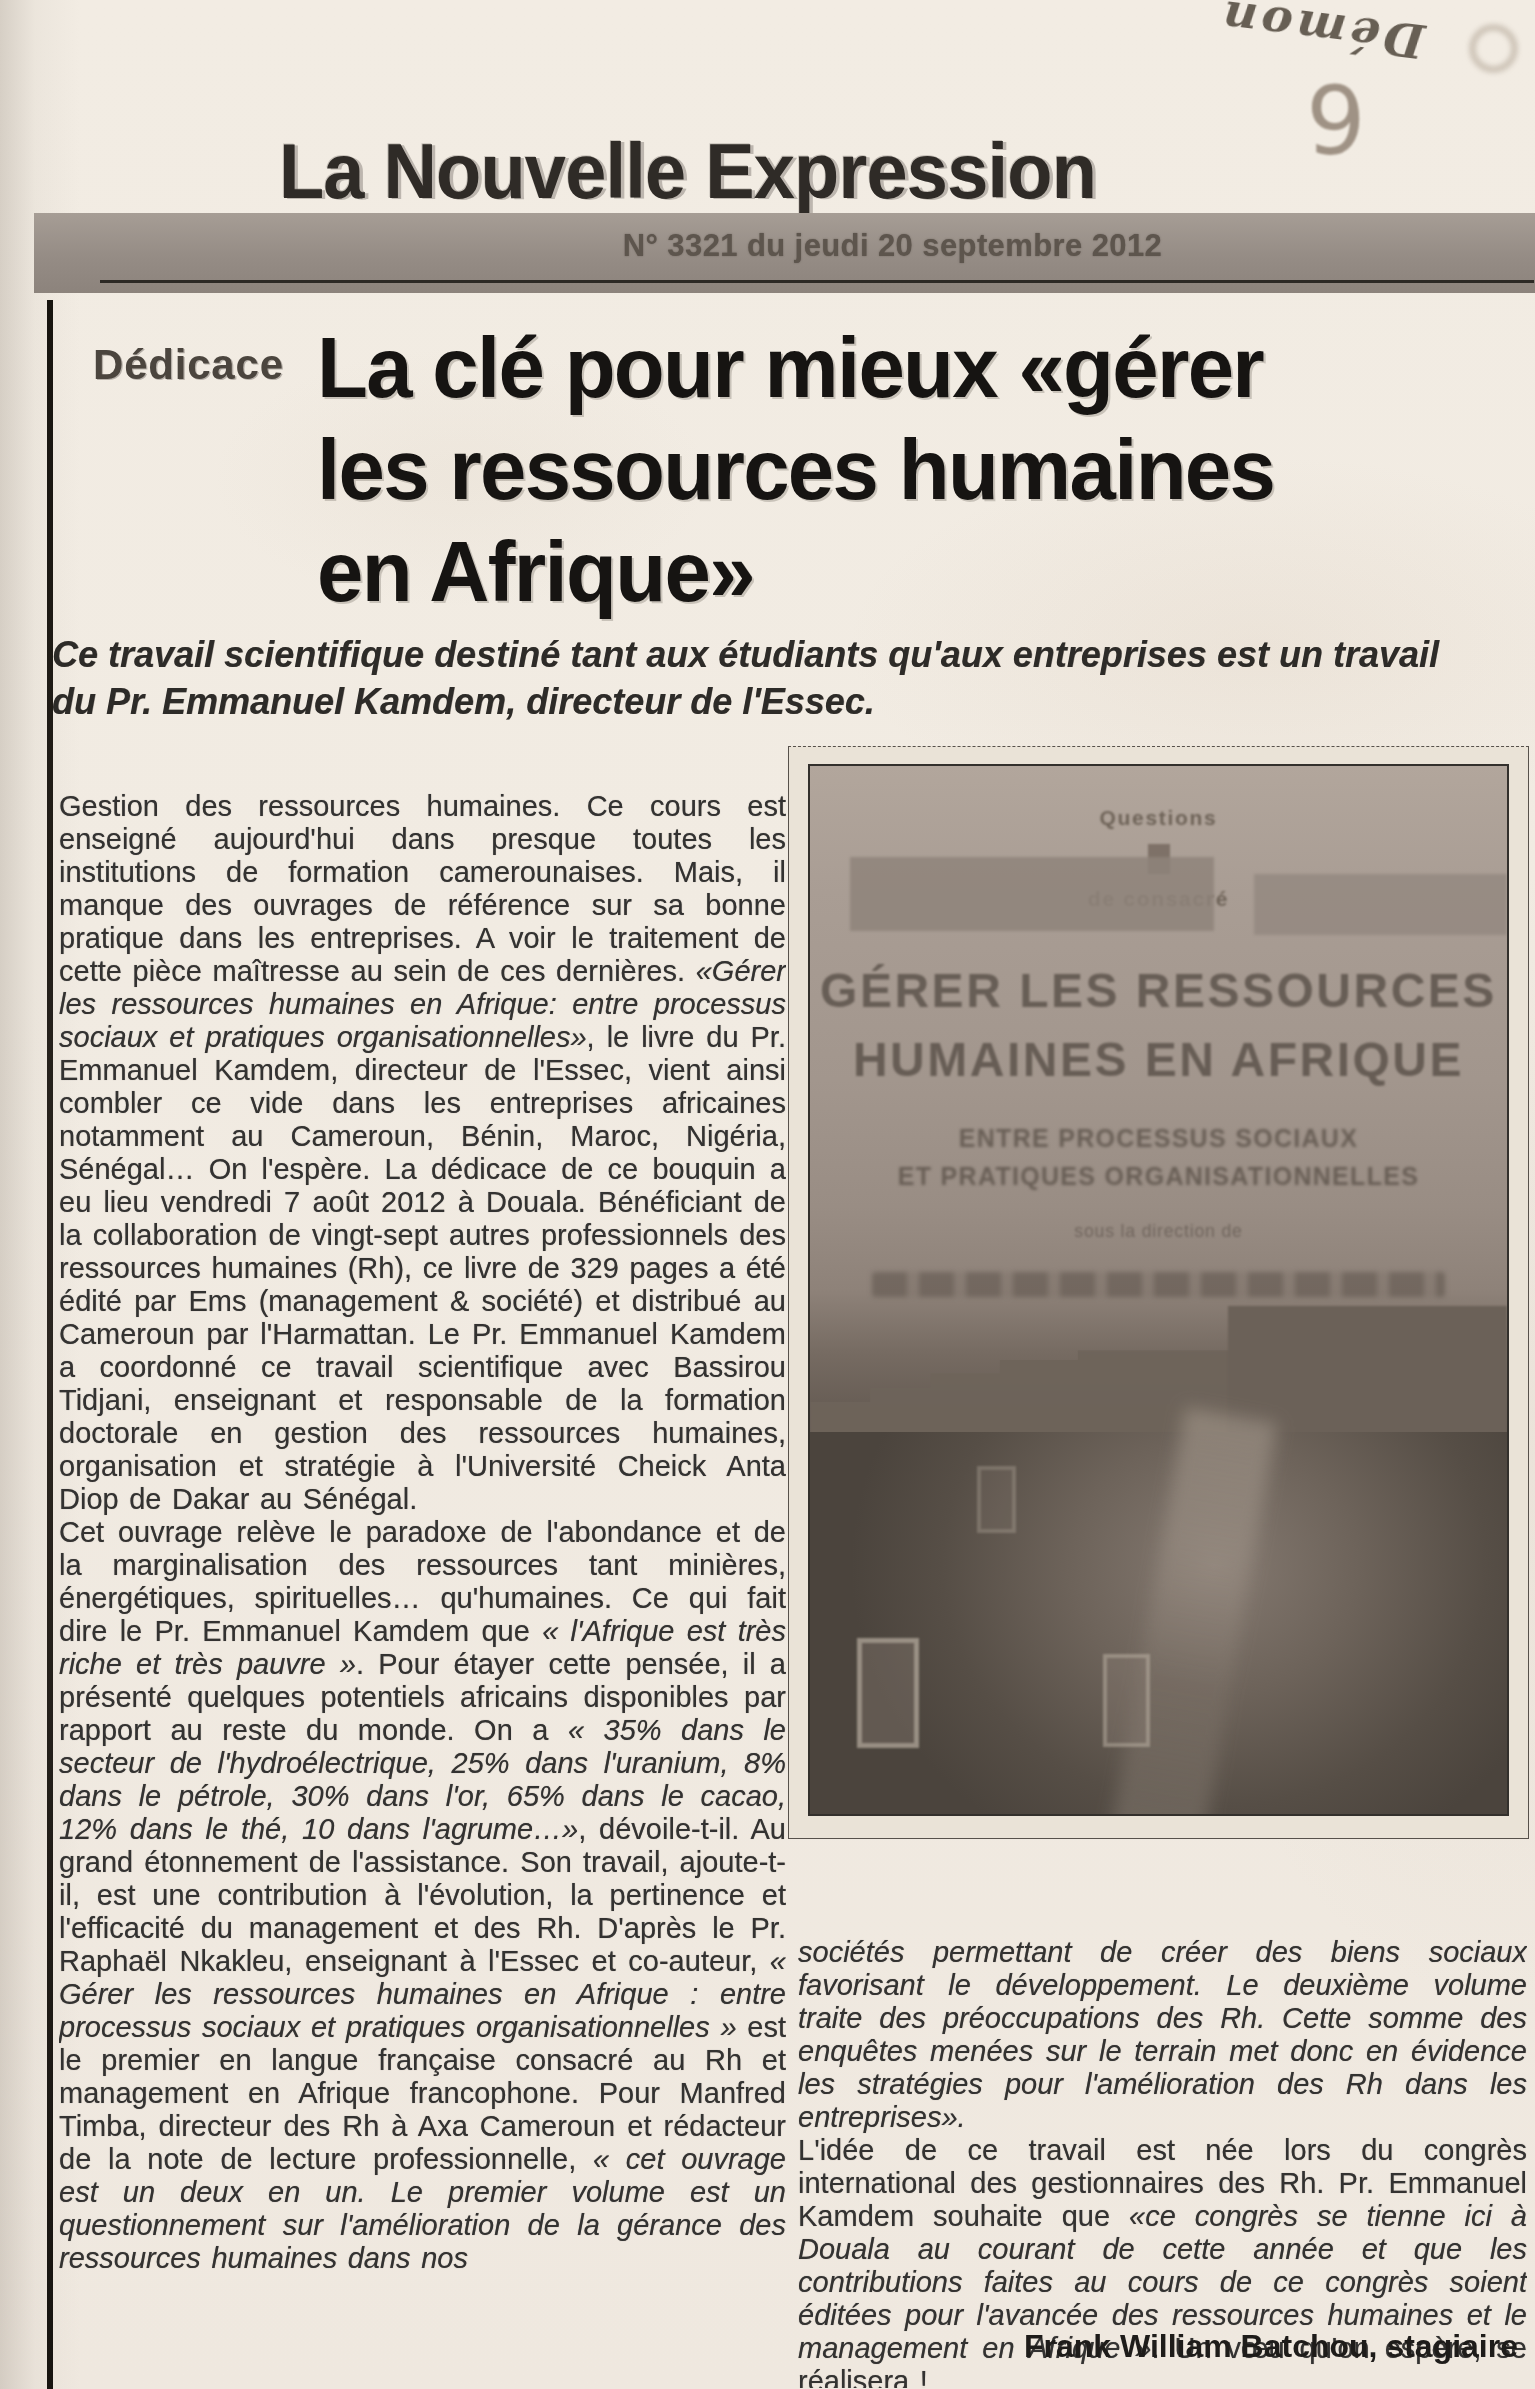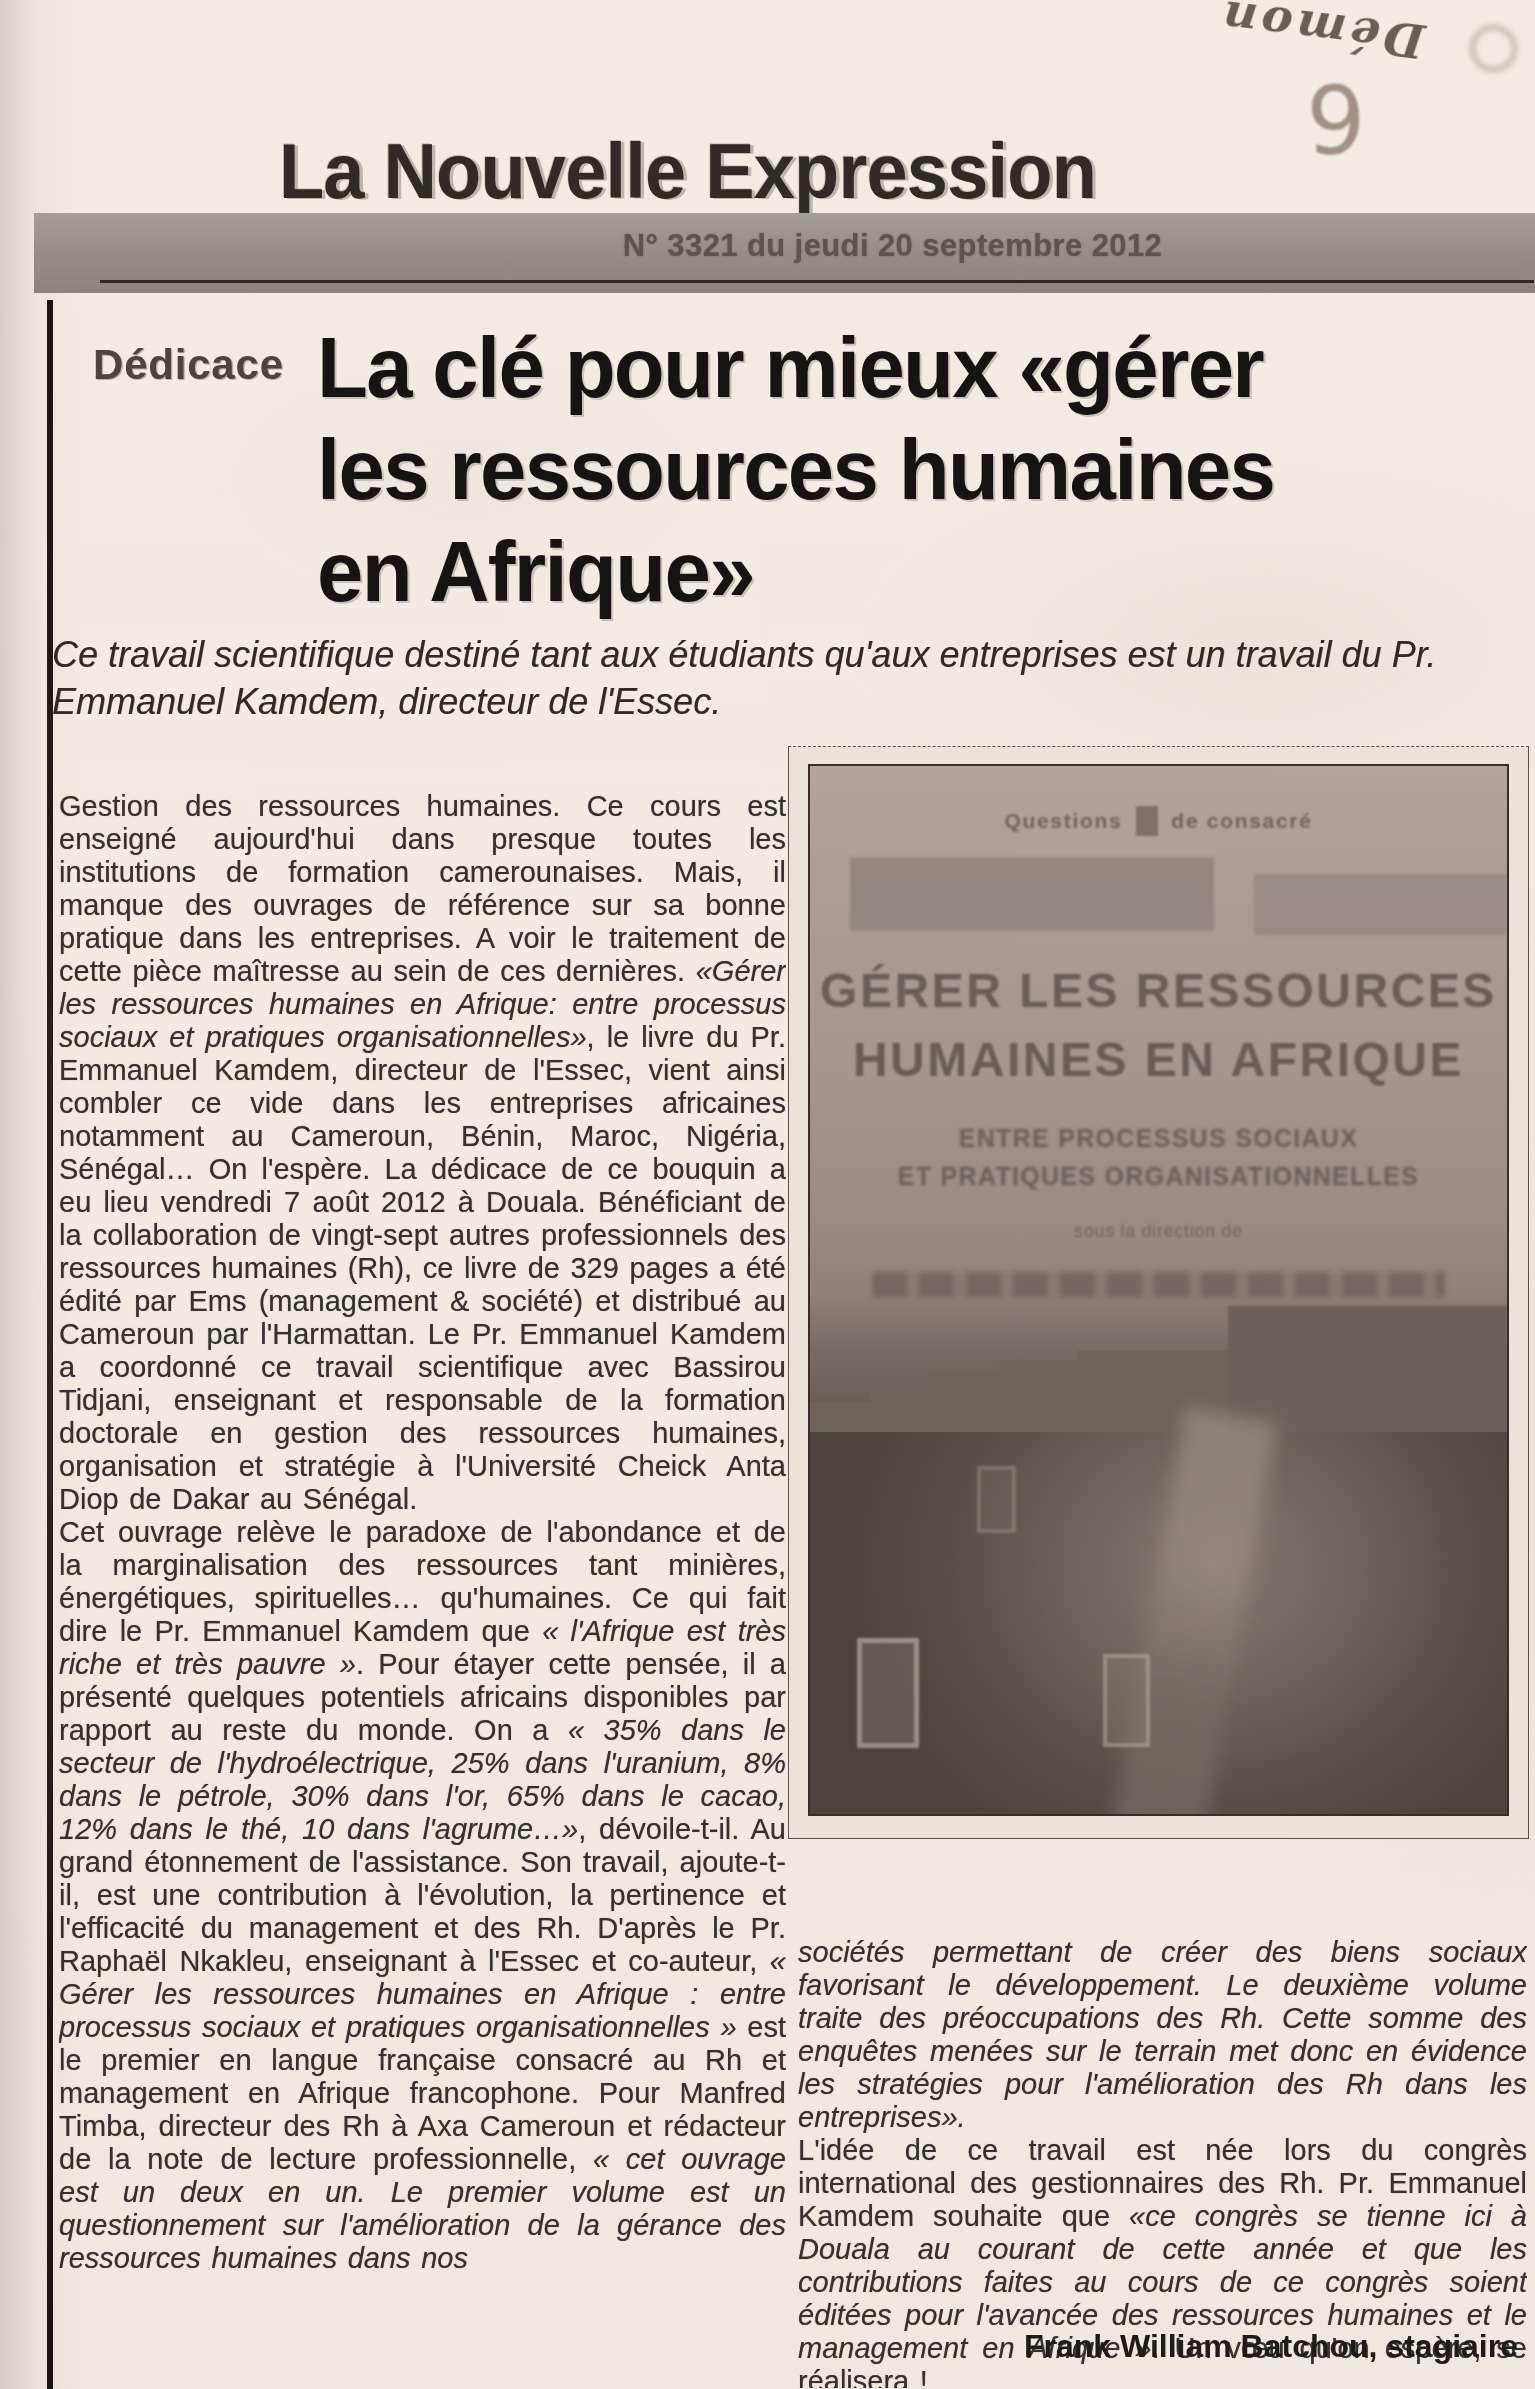--- a/index.html
+++ b/index.html
@@ -59,21 +59,21 @@
   }
   .headline{
     position:absolute;top:317px;left:317px;width:1198px;margin:0;
     font-size:85px;line-height:102px;font-weight:700;letter-spacing:-1.7px;color:#161412;
     transform:scaleX(.98);transform-origin:left top;
     text-shadow:2.1px 1.7px 0 rgba(105,98,90,0.30);filter:blur(0.3px);
   }
   .headline span{display:block;}
   .deck{
     position:absolute;top:631px;left:52px;width:1439px;
-    font-size:36px;line-height:47px;font-weight:400;font-style:italic;color:#2d2b28;
+    font-size:36px;line-height:47px;font-weight:700;font-style:italic;color:#2d2b28;
     text-shadow:0.4px 0.4px 0 rgba(75,68,62,.5);filter:blur(0.3px);
   }
   
   .col{position:absolute;overflow:hidden;}
   .col-left{top:746px;left:59px;width:727px;height:1641px;margin-top:44px;}
   .col-right{top:1936px;left:798px;width:729px;height:452px;}
   .col p{
     margin:0;font-size:29px;line-height:33px;text-align:justify;
     color:#333231;word-spacing:2.5px;
     text-shadow:0 0 0.8px rgba(35,33,31,.55);filter:blur(0.2px);
@@ -87,22 +87,22 @@
   .cover{
     position:absolute;top:746px;left:788px;width:741px;height:1093px;margin:0;
     background:#eae3d7;border:1.7px solid #57514b;border-top-style:dashed;
   }
   .cover-inner{
     position:absolute;inset:17px 18.6px 22px 18.6px;border:2.5px solid #33302c;overflow:hidden;
     background:linear-gradient(180deg,#b2a69c 0%,#a99d94 12%,#a2968d 30%,#998d84 42%,#8e8279 50%,#766b62 56%,#655b53 62%,#564e46 75%,#4c453e 90%,#463f39 100%);
   }
   .cover-collection{
     position:absolute;top:40px;left:0;width:100%;
-    display:flex;justify-content:center;align-items:center;gap:13.5px;
-    font-size:21px;font-weight:700;letter-spacing:1.7px;color:#6e6358;filter:blur(0.9px);
+    display:flex;align-items:center;gap:13.5px;
+    font-size:21px;font-weight:700;letter-spacing:1.7px;color:#6e6358;filter:blur(0.9px);flex-direction:column;
   }
   .collection-logo{width:22px;height:30px;background:#75695f;opacity:.85;}
   .cover-block{position:absolute;filter:blur(1.7px);}
   .block-a{left:40px;top:91px;width:364px;height:74px;background:#8f847b;opacity:.85;}
   .block-b{right:0;top:108px;width:253px;height:61px;background:#938880;opacity:.8;}
   .cover-title{
     position:absolute;top:190px;left:0;width:100%;text-align:center;
     font-size:48px;line-height:69px;font-weight:700;letter-spacing:2.5px;
     color:rgba(86,77,69,0.78);filter:blur(1.2px);
   }

